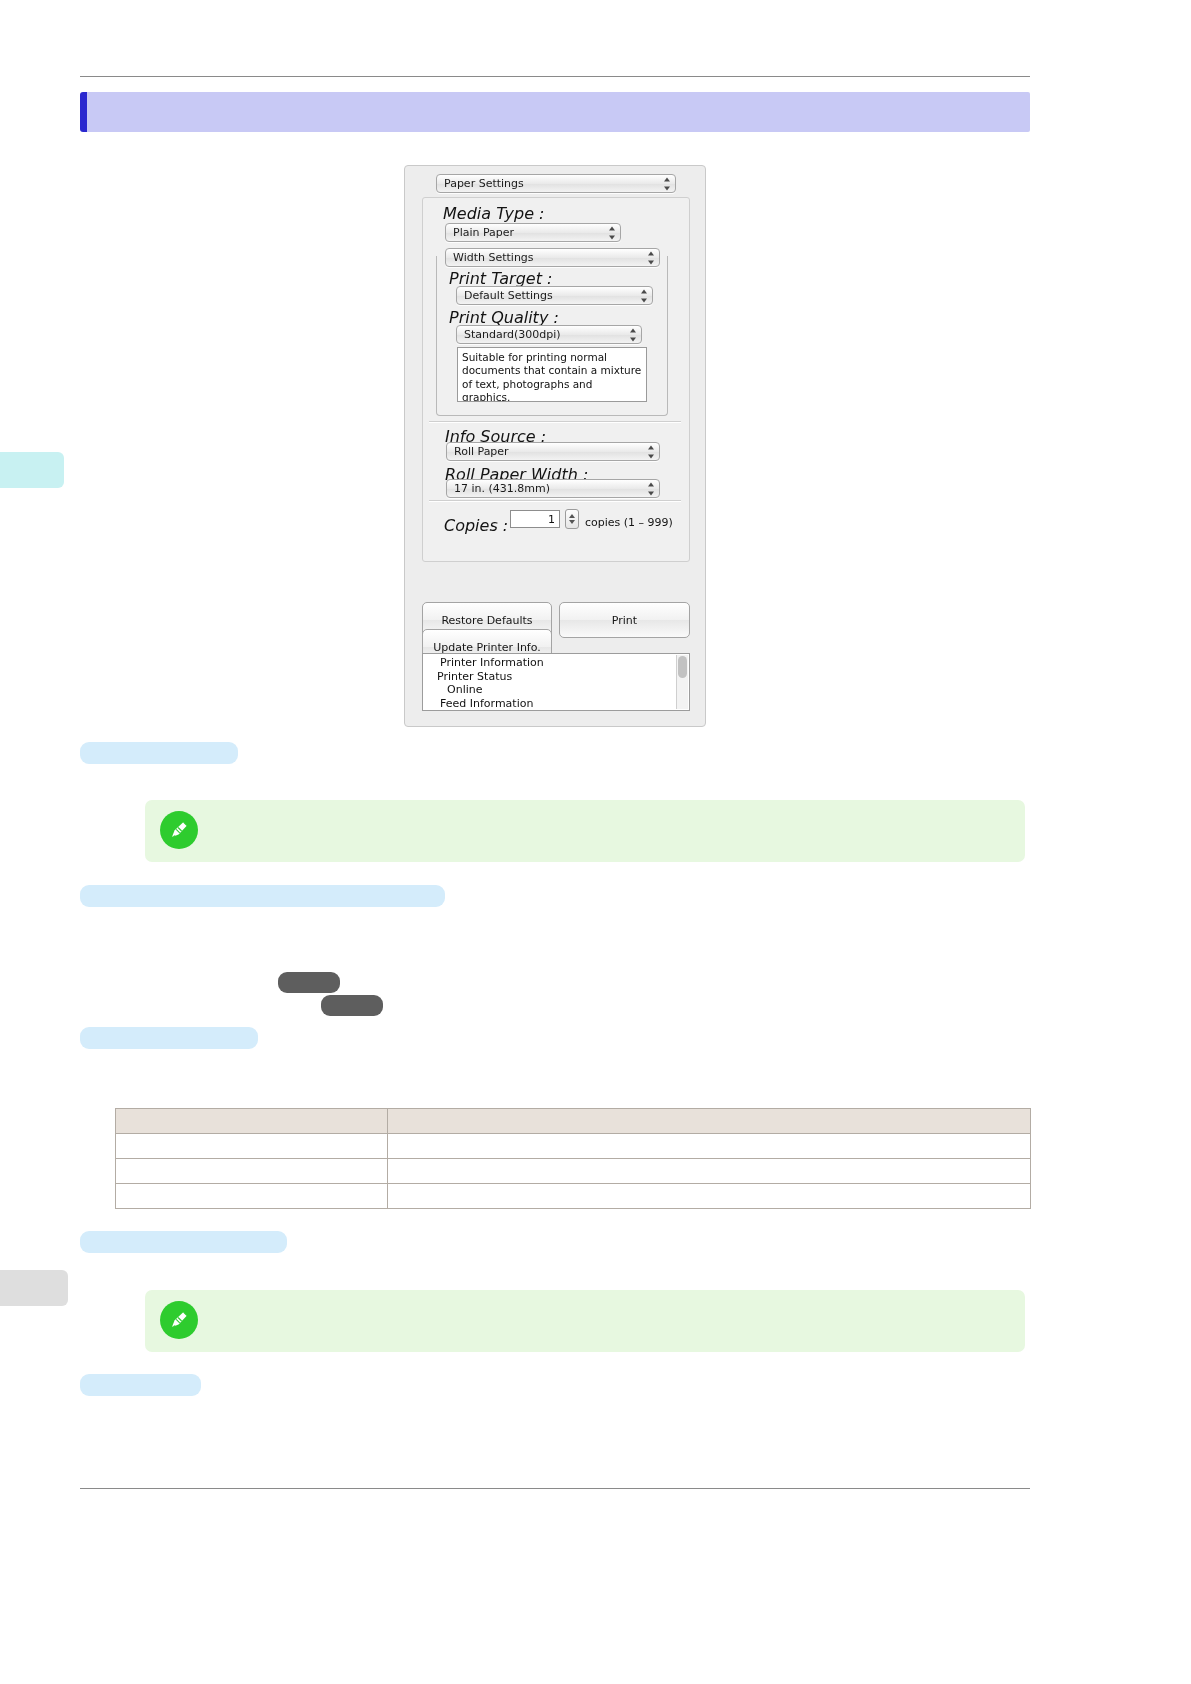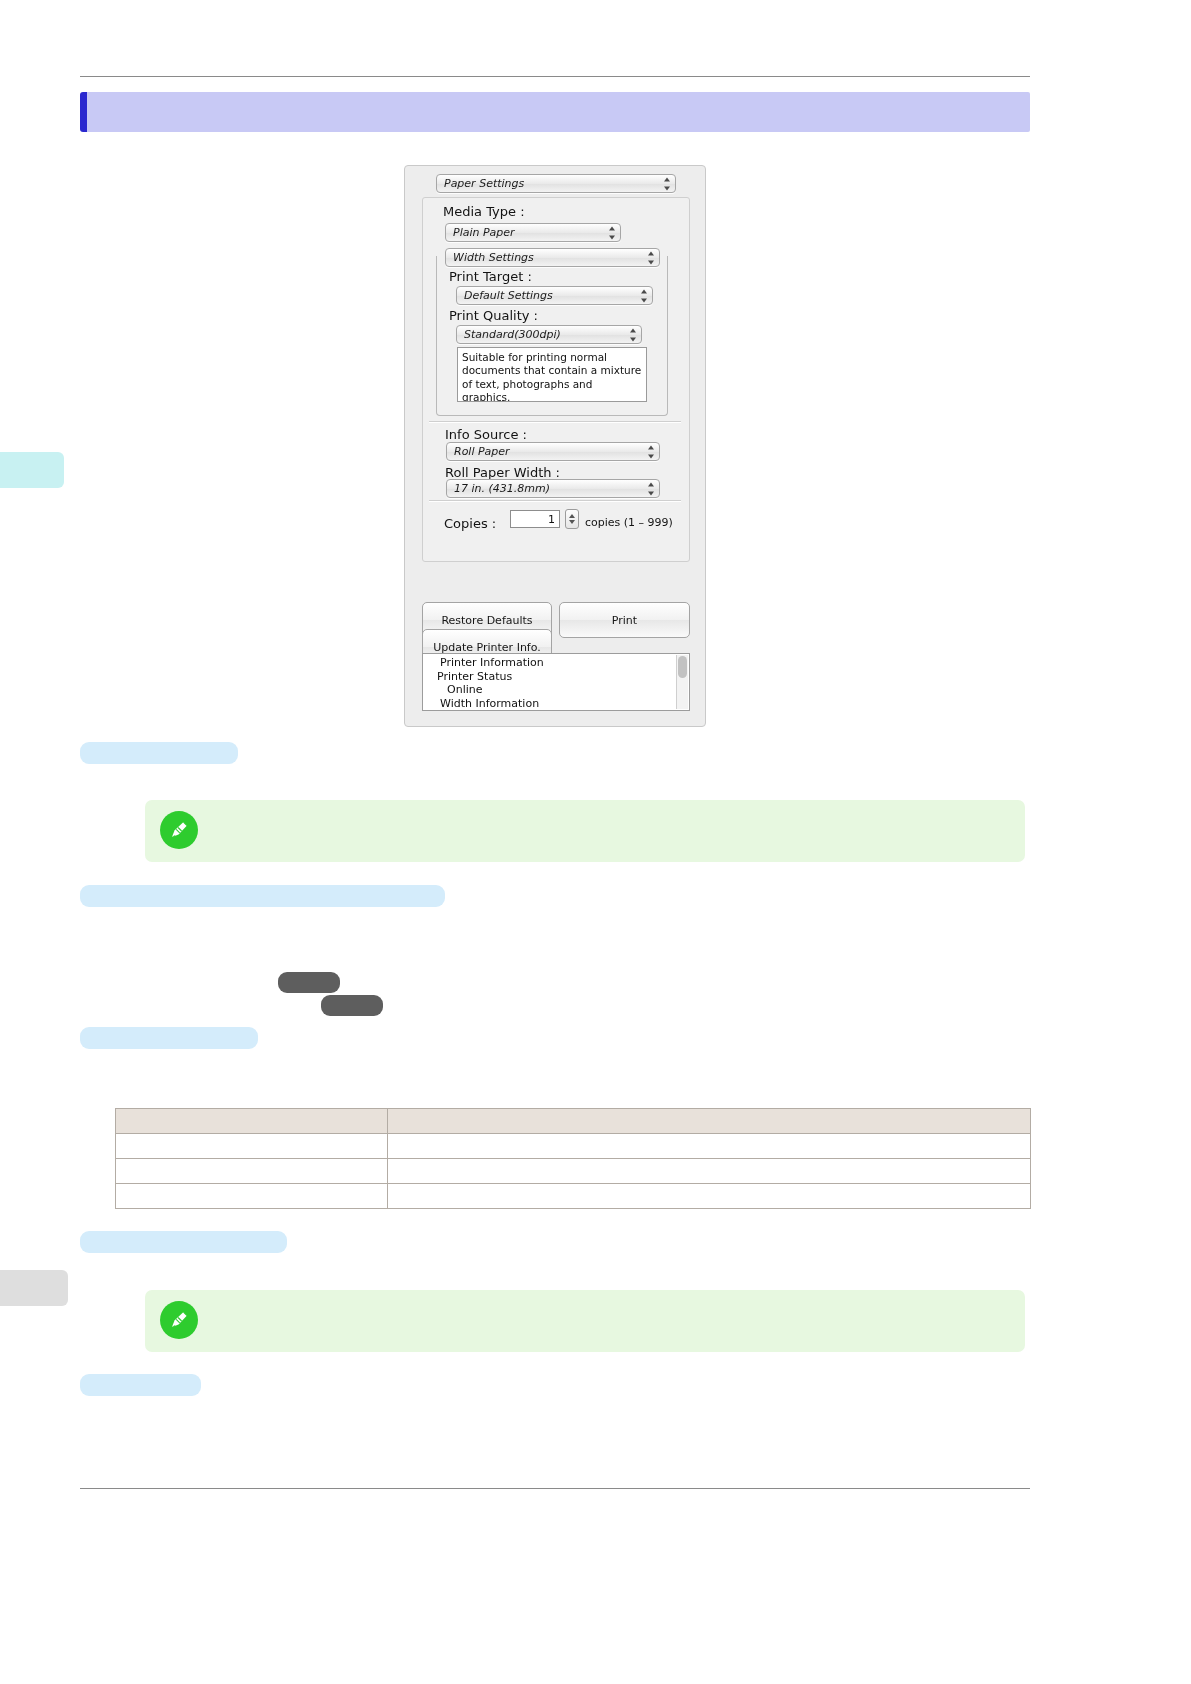--- a/index.html
+++ b/index.html
@@ -185,21 +185,20 @@
     border: 1px solid #a6a6a6;
     border-radius: 4px;
     box-shadow: 0 1px 0 rgba(255,255,255,0.85);
     display: flex;
     align-items: center;
     padding: 0 20px 0 7px;
     font-size: 11px;
     line-height: 1;
     white-space: nowrap;
     overflow: hidden;
-    font-style: italic;
   }
   .popup .arrows {
     position: absolute;
     right: 5px;
     top: 50%;
     transform: translateY(-50%);
     width: 7px;
     height: 13px;
     display: flex;
     flex-direction: column;
@@ -225,23 +224,24 @@
     left: 17px; top: 31px;
     width: 268px; height: 365px;
     background: #f0f0f0;
     border: 1px solid #cfcfcf;
     border-radius: 3px;
     box-sizing: border-box;
   }
 
   .fld-label {
     position: absolute;
-    font-size: 13px;
+    font-size: 16px;
     color: #131313;
     white-space: nowrap;
+    font-style: italic;
   }
 
   .lbl-media      { left: 38px; top: 38px; }
   .pop-media      { position: absolute; left: 40px; top: 57px; width: 176px; }
   .pop-easy       { position: absolute; left: 40px; top: 82px; width: 215px; }
 
   .easy-group {
     position: absolute;
     left: 31px; top: 90px;
     width: 232px; height: 160px;
@@ -544,20 +544,20 @@
 
   <div class="push-btn btn-restore">Restore Defaults</div>
   <div class="push-btn btn-print">Print</div>
   <div class="push-btn btn-update">Update Printer Info.</div>
 
   <div class="printer-info">
     <ul>
       <li>Printer Information</li>
       <li class="lvl-1">Printer Status</li>
       <li class="lvl-2">Online</li>
-      <li>Width Information</li>
+      <li>Feed Information</li>
     </ul>
     <div class="info-scrollbar">
       <div class="thumb"></div>
     </div>
   </div>
 
 </div>
 
 </body></html>

